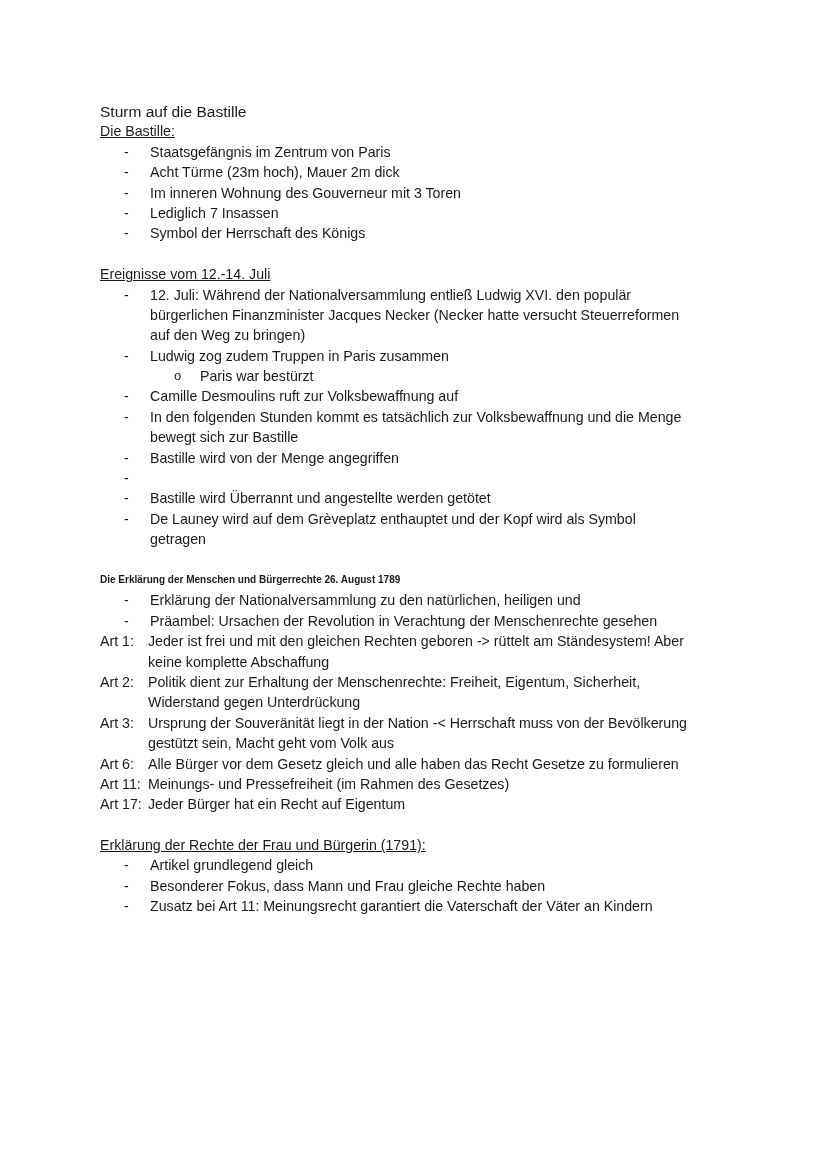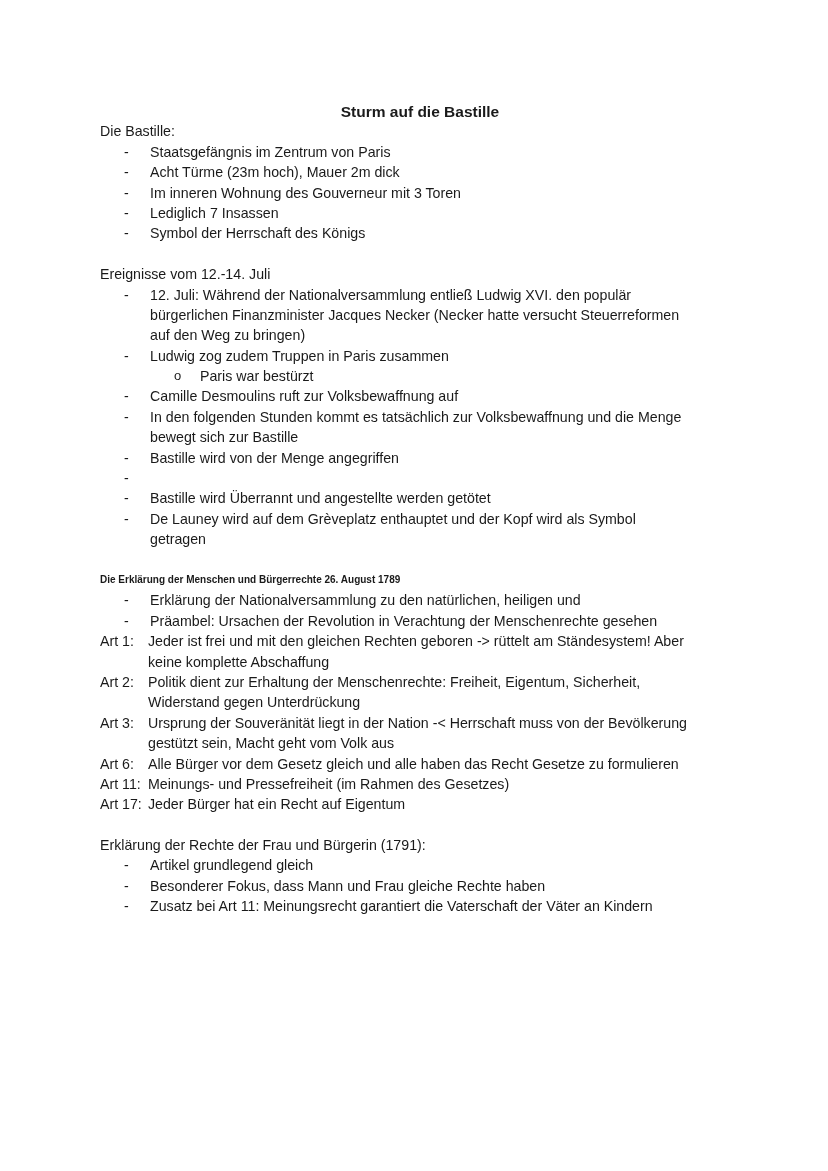--- a/index.html
+++ b/index.html
@@ -1,22 +1,22 @@
 <!DOCTYPE html>
 <html><head>
 <meta charset="utf-8">
 <style>
   html,body{margin:0;padding:0;background:#fff;}
   body{width:828px;height:1171px;position:relative;overflow:hidden;
        font-family:"Liberation Sans",sans-serif;color:#1a1a1a;font-size:14.2px;}
   .page{position:absolute;left:100px;top:101px;width:640px;}
   .line{height:20.4px;line-height:20.4px;white-space:nowrap;}
-  h1{font-size:15.5px;font-weight:bold;margin:0;height:20.4px;line-height:22px;text-align:center;}
+  h1{font-size:15.5px;font-weight:normal;margin:0;height:20.4px;line-height:22px;}
   h2{font-size:10px;font-weight:bold;margin:0;height:20.4px;line-height:20px;}
-  .ul{}
+  .ul{text-decoration:underline;}
   .bul{position:relative;padding-left:50px;}
   .bul .dash{position:absolute;left:24px;}
   .sub{position:relative;padding-left:100px;}
   .sub .dash{position:absolute;left:74px;font-size:13px;}
   .art{position:relative;padding-left:48px;}
   .art .lab{position:absolute;left:0;text-align:center;}
   .gap{height:20.4px;}
 </style>
 </head>
 <body>

